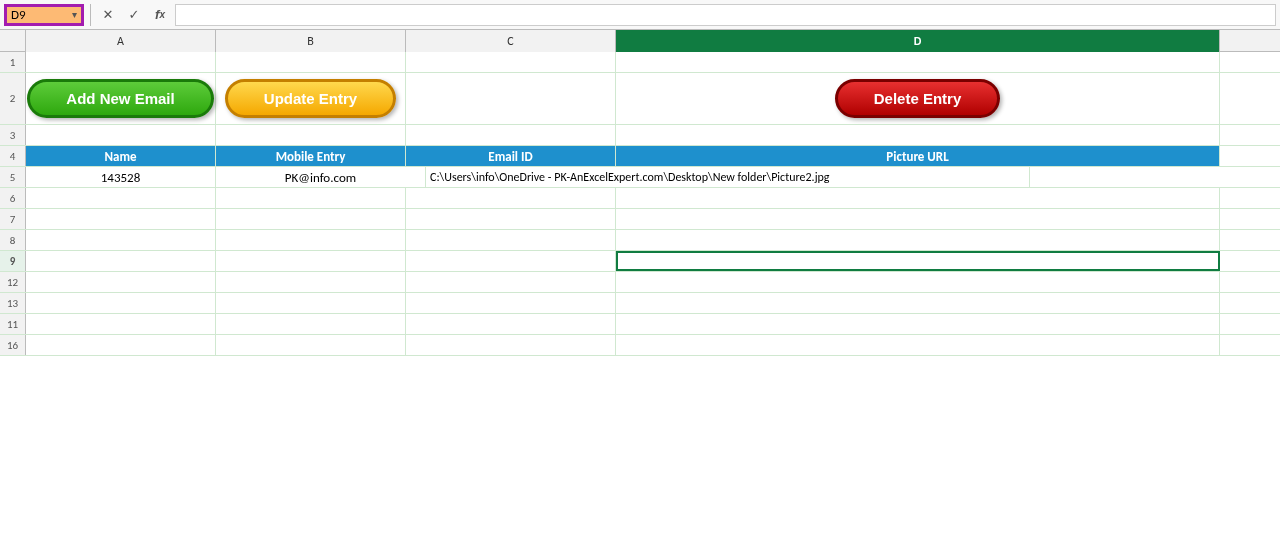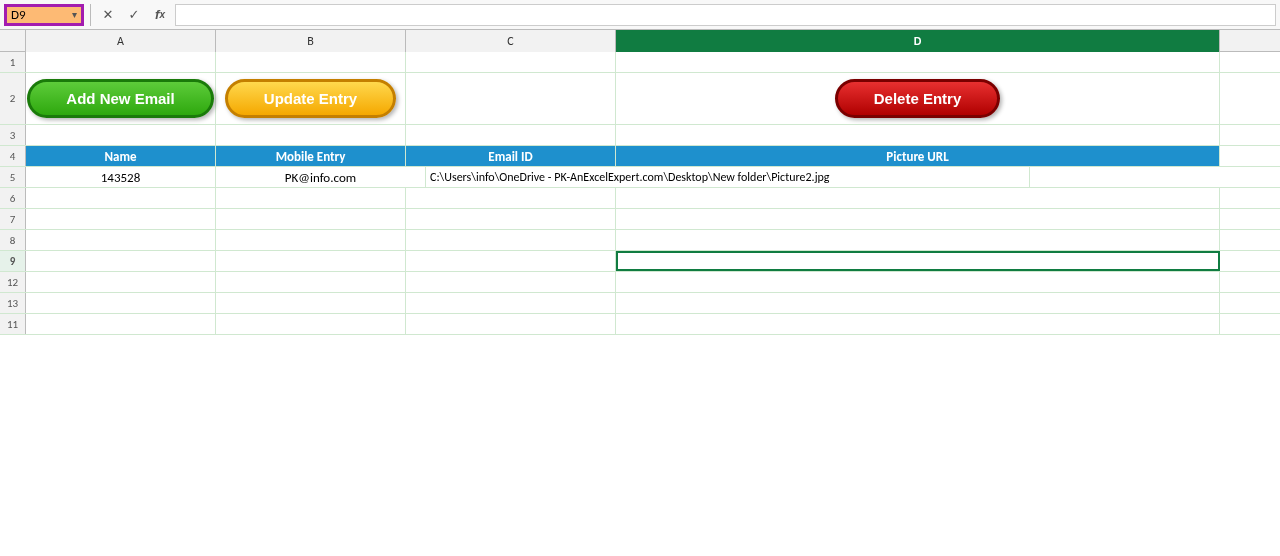--- a/index.html
+++ b/index.html
@@ -327,15 +327,22 @@
       <div class="grid-cell col-c"></div>
       <div class="grid-cell col-d"></div>
     </div>
     <div class="grid-row">
       <div class="row-num">11</div>
       <div class="grid-cell col-a"></div>
       <div class="grid-cell col-b"></div>
       <div class="grid-cell col-c"></div>
       <div class="grid-cell col-d"></div>
     </div>
+    <div class="grid-row">
+      <div class="row-num">16</div>
+      <div class="grid-cell col-a"></div>
+      <div class="grid-cell col-b"></div>
+      <div class="grid-cell col-c"></div>
+      <div class="grid-cell col-d"></div>
+    </div>
 
   </div>
 </div>
 
 </body></html>

